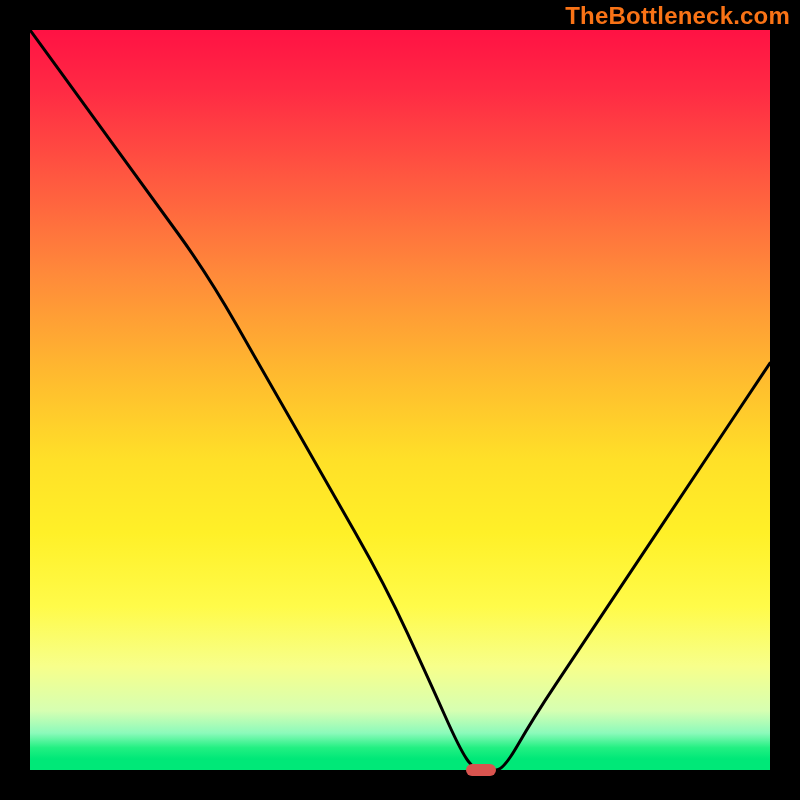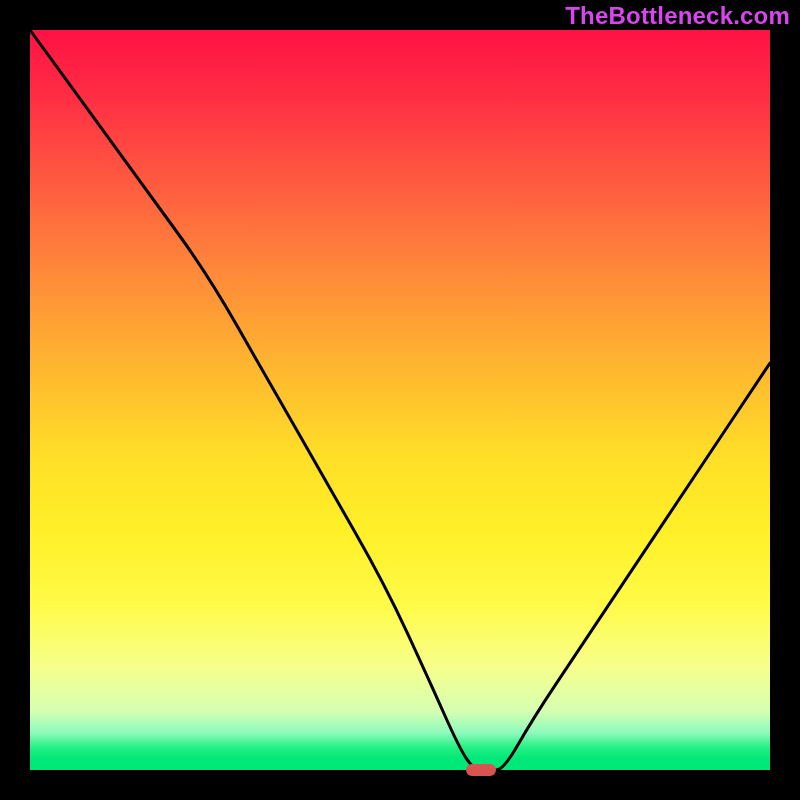--- a/index.html
+++ b/index.html
@@ -14,21 +14,21 @@
   .frame {
     position: relative;
     width: 800px;
     height: 800px;
     background: #000;
   }
   .watermark {
     position: absolute;
     top: 2px;
     right: 10px;
-    color: #d946ef;
+    color: #f97316;
     font-size: 24px;
     font-weight: 600;
     letter-spacing: 0.2px;
     z-index: 5;
   }
   .plot-area {
     position: absolute;
     left: 30px;
     top: 30px;
     width: 740px;

